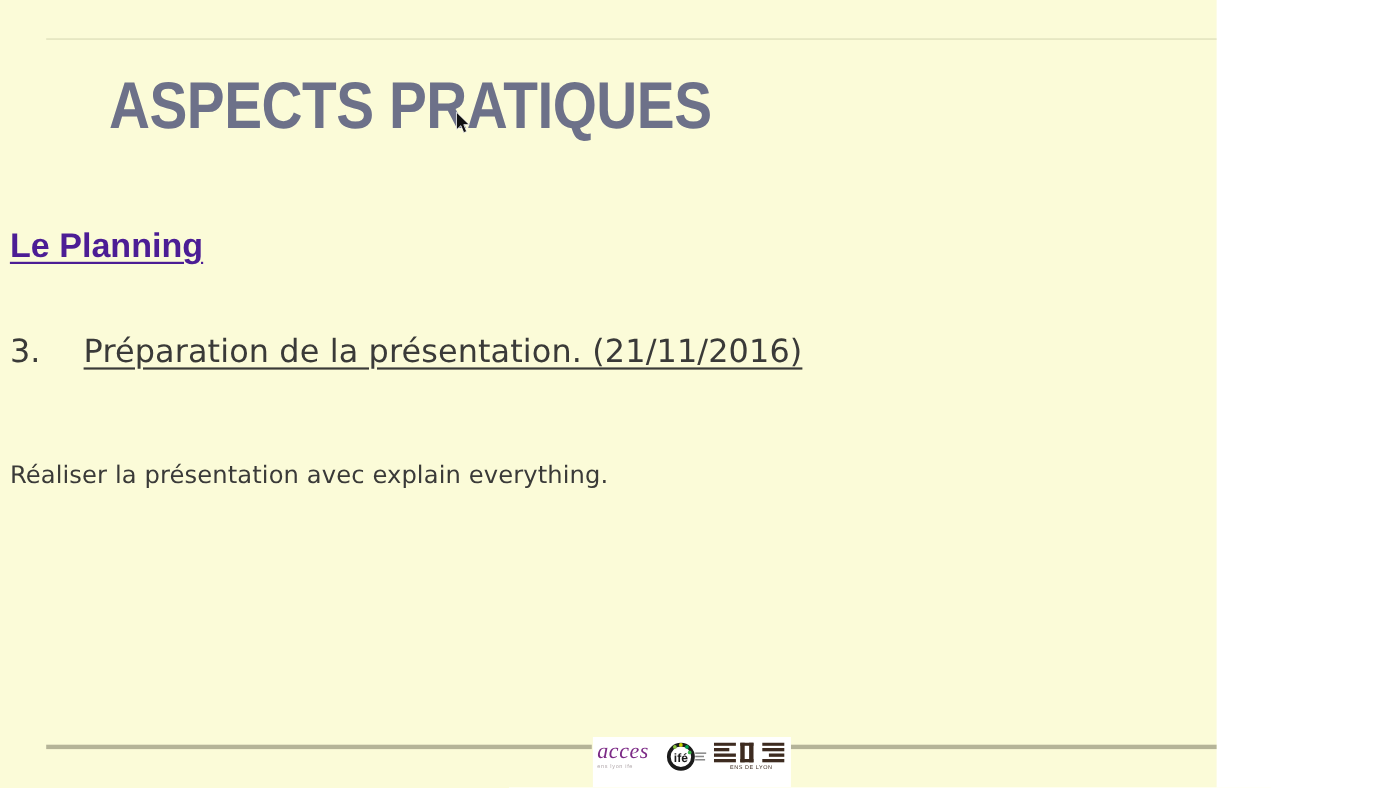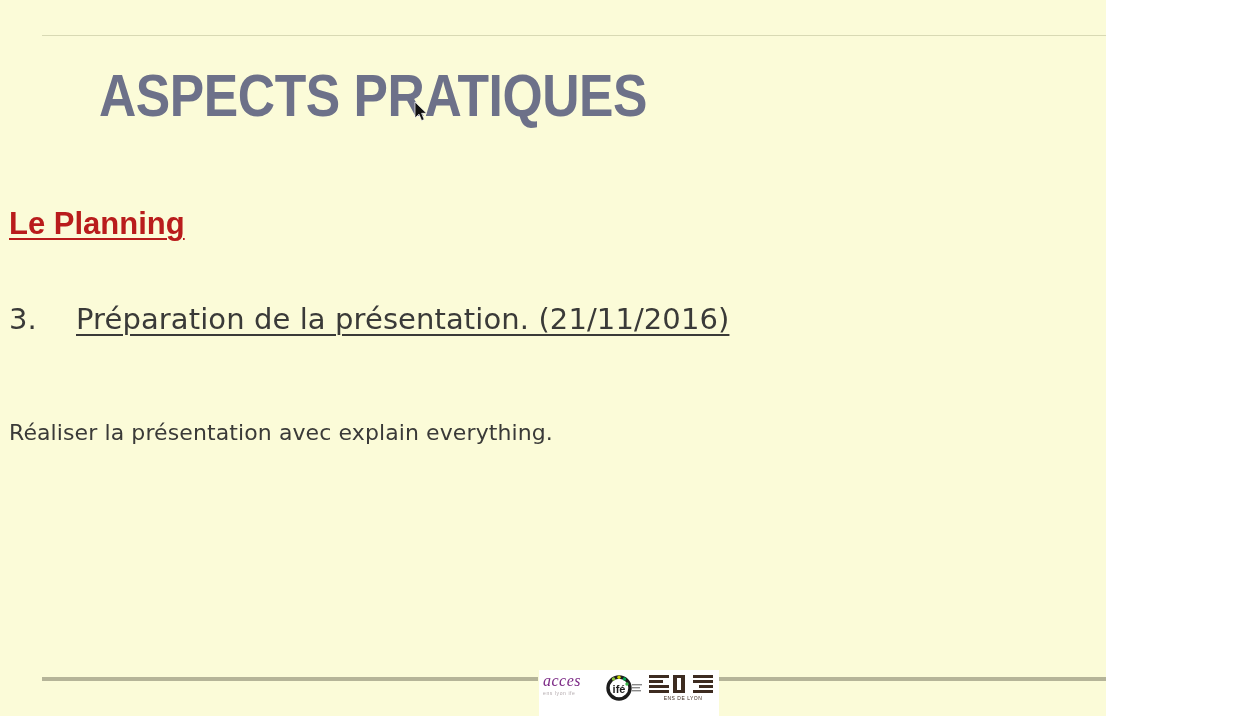--- a/index.html
+++ b/index.html
@@ -73,21 +73,21 @@
 
   
   .heading-planning {
     position: absolute;
     left: 9px;
     top: 207px;
     font-family: "Liberation Sans", sans-serif;
     font-weight: bold;
     font-size: 31px;
     line-height: 1.1;
-    color: #b91c1c;
+    color: #4c1d95;
     text-decoration: underline;
     text-underline-offset: 4px;
     text-decoration-thickness: 2px;
     white-space: nowrap;
   }
 
   .list-row {
     position: absolute;
     left: 9px;
     top: 302px;
@@ -155,21 +155,21 @@
   .logo-acces {
     position: absolute;
     left: 4px;
     top: 3px;
     width: 60px;
     height: 30px;
   }
   .logo-acces-word {
     font-family: "Liberation Serif", serif;
     font-style: italic;
-    font-size: 16px;
+    font-size: 20px;
     line-height: 1;
     color: #7c2a86;
     letter-spacing: 0.5px;
   }
   .logo-acces-sub {
     margin-top: 2px;
     font-family: "Liberation Sans", sans-serif;
     font-size: 5px;
     line-height: 1;
     color: #b2a9ac;

